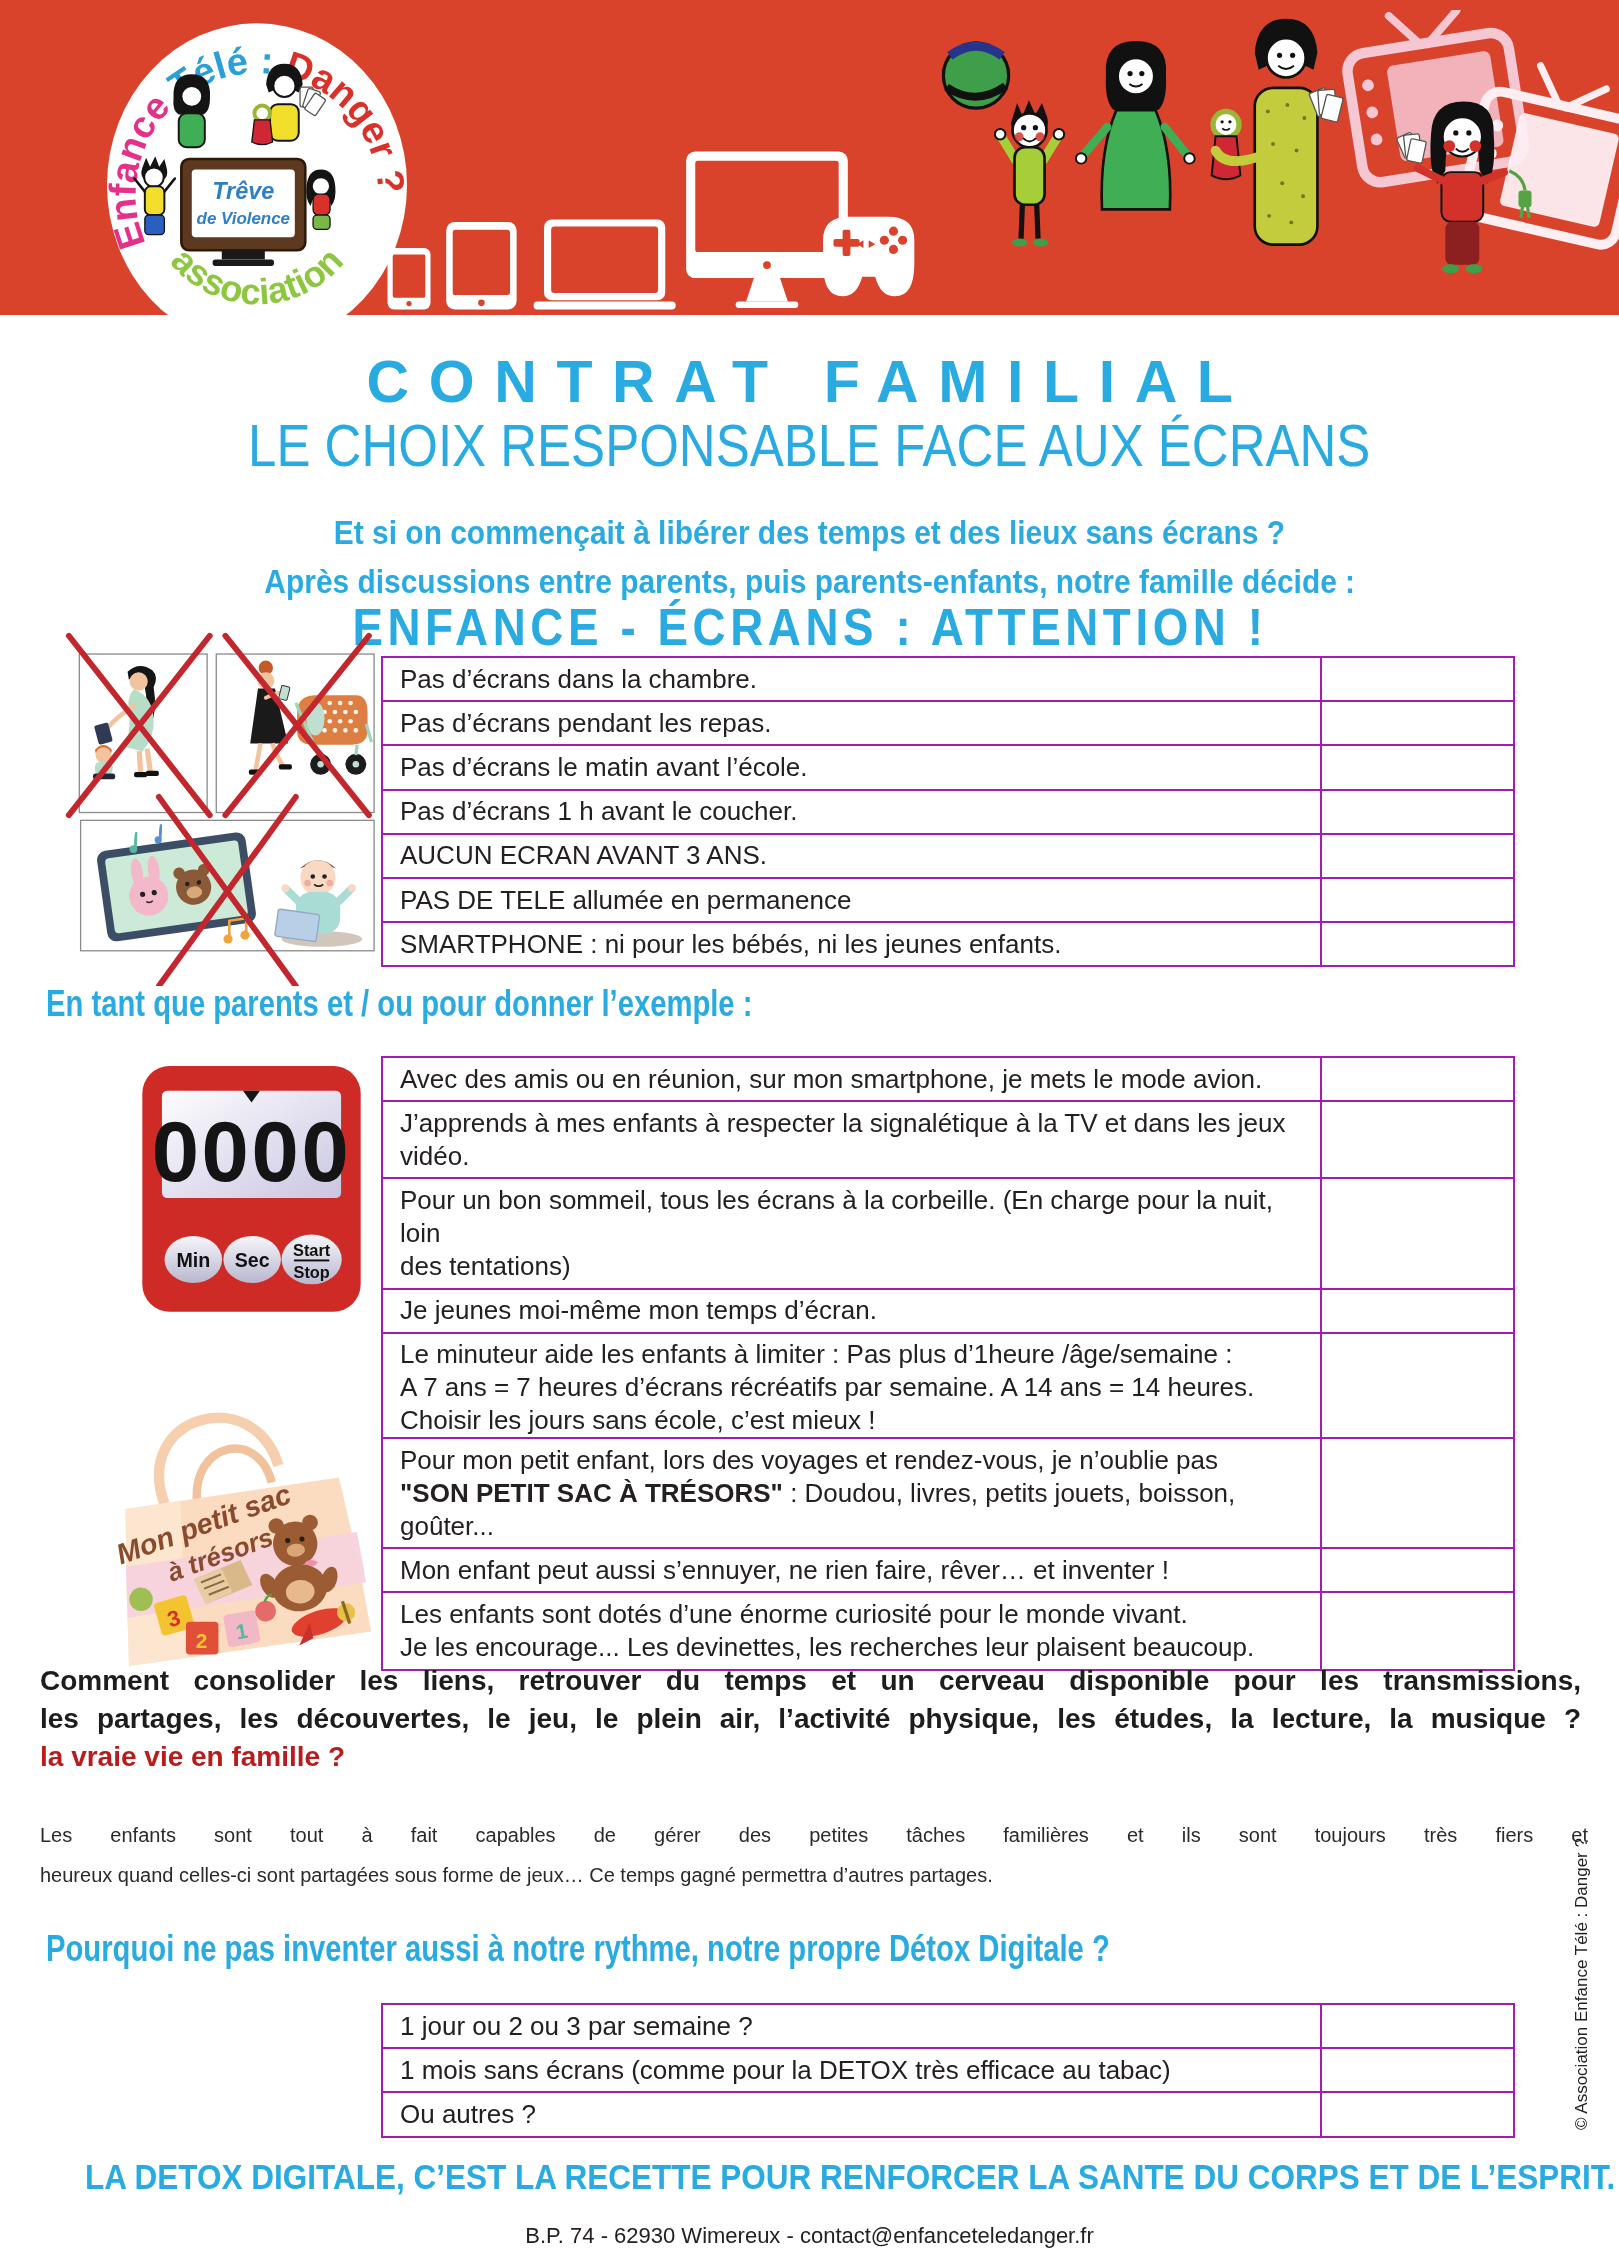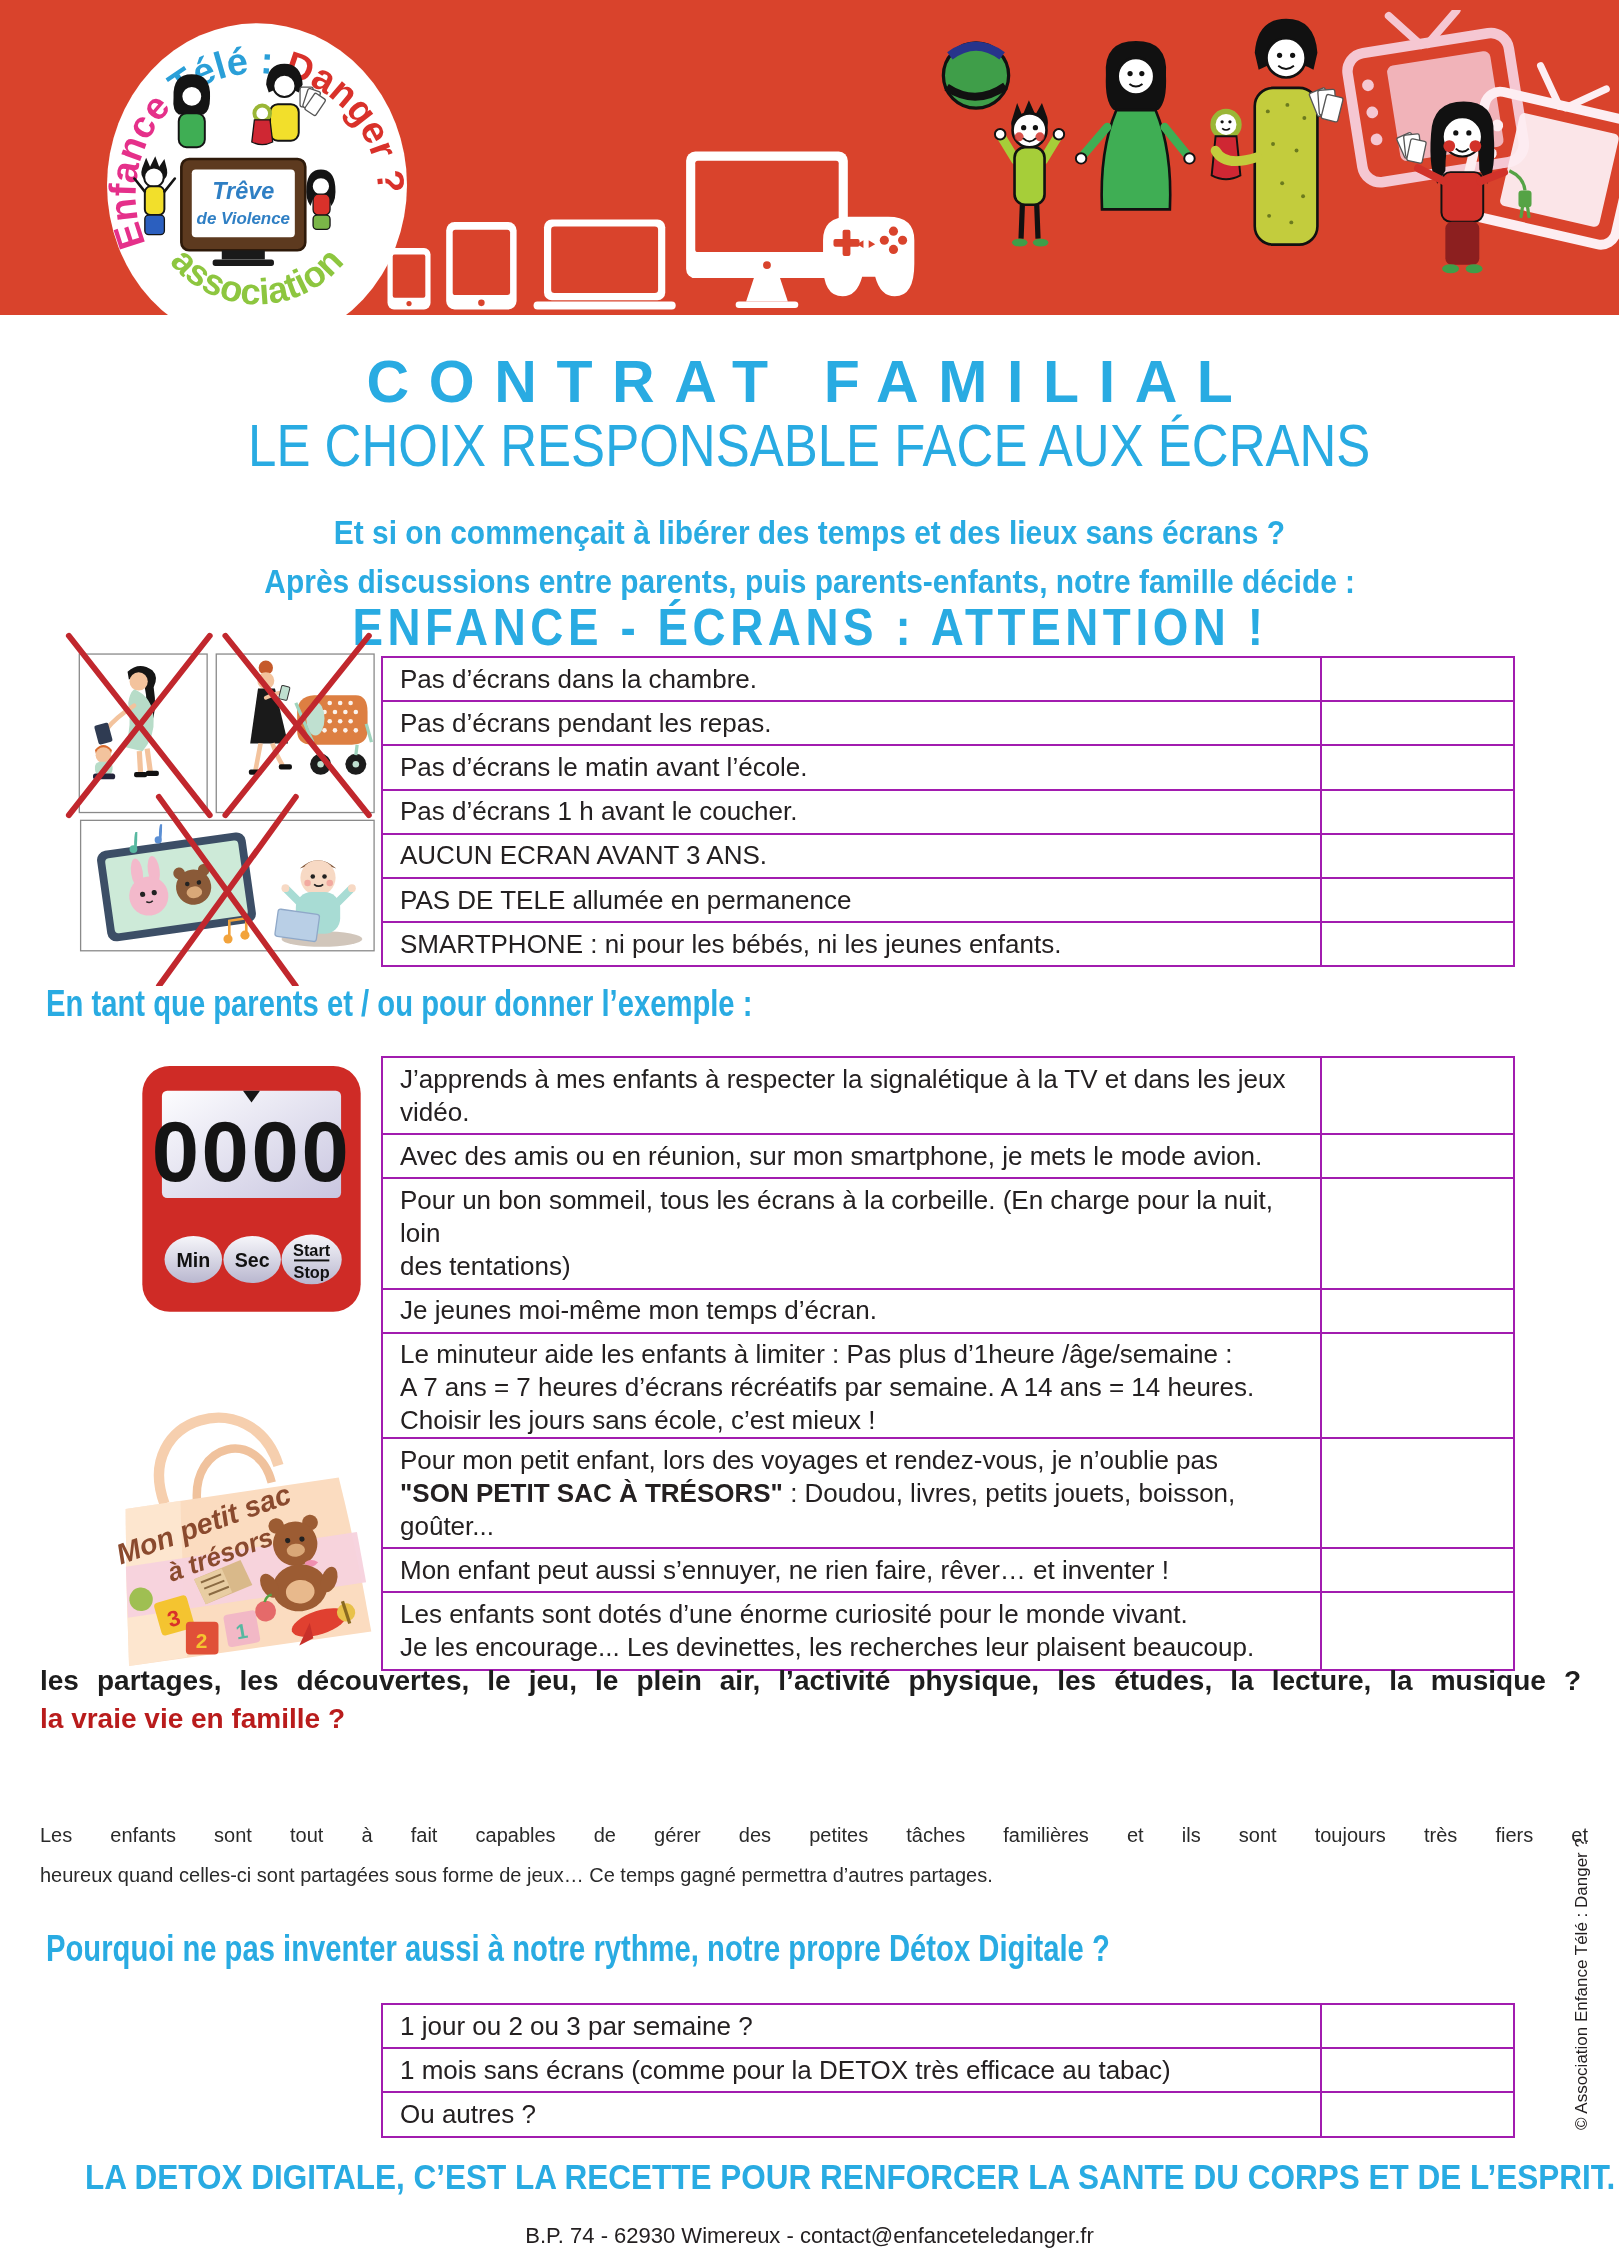--- a/index.html
+++ b/index.html
@@ -449,28 +449,28 @@
   </svg>
 
   <table class="rt t-par">
     <colgroup>
         <col>
         <col class="chk">
       </colgroup>
     <tbody>
       <tr>
           <td class="txt">
+        <div>Avec des amis ou en réunion, sur mon smartphone, je mets le mode avion.</div>
+      </td>
+          <td class="chk"></td>
+        </tr>
+      <tr>
+          <td class="txt">
         <div>J’apprends à mes enfants à respecter la signalétique à la TV et dans les jeux</div>
             <div>vidéo.</div>
-      </td>
-          <td class="chk"></td>
-        </tr>
-      <tr>
-          <td class="txt">
-        <div>Avec des amis ou en réunion, sur mon smartphone, je mets le mode avion.</div>
       </td>
           <td class="chk"></td>
         </tr>
       <tr>
           <td class="txt">
         <div>Pour un bon sommeil, tous les écrans à la corbeille. (En charge pour la nuit, loin</div>
             <div>des tentations)</div>
       </td>
           <td class="chk"></td>
         </tr>
@@ -563,20 +563,21 @@
           <td class="txt">
         <div>Les enfants sont dotés d’une énorme curiosité pour le monde vivant.</div>
             <div>Je les encourage... Les devinettes, les recherches leur plaisent beaucoup.</div>
       </td>
           <td class="chk"></td>
         </tr>
     </tbody>
   </table>
 
   <div class="para1">
+    <div class="jl">Comment consolider les liens, retrouver du temps et un cerveau disponible pour les transmissions,</div>
     <div class="jl">les partages, les découvertes, le jeu, le plein air, l’activité physique, les études, la lecture, la musique ?</div>
     <div class="blue">la vraie vie en famille ?</div>
   </div>
   <div class="para2">
     <div class="jl">Les enfants sont tout à fait capables de gérer des petites tâches familières et ils sont toujours très fiers et</div>
     <div>heureux quand celles-ci sont partagées sous forme de jeux… Ce temps gagné permettra d’autres partages.</div>
   </div>
 
   <div class="h-left" style="top:1928px;"><span>Pourquoi ne pas inventer aussi à notre rythme, notre propre Détox Digitale ?</span></div>
 

